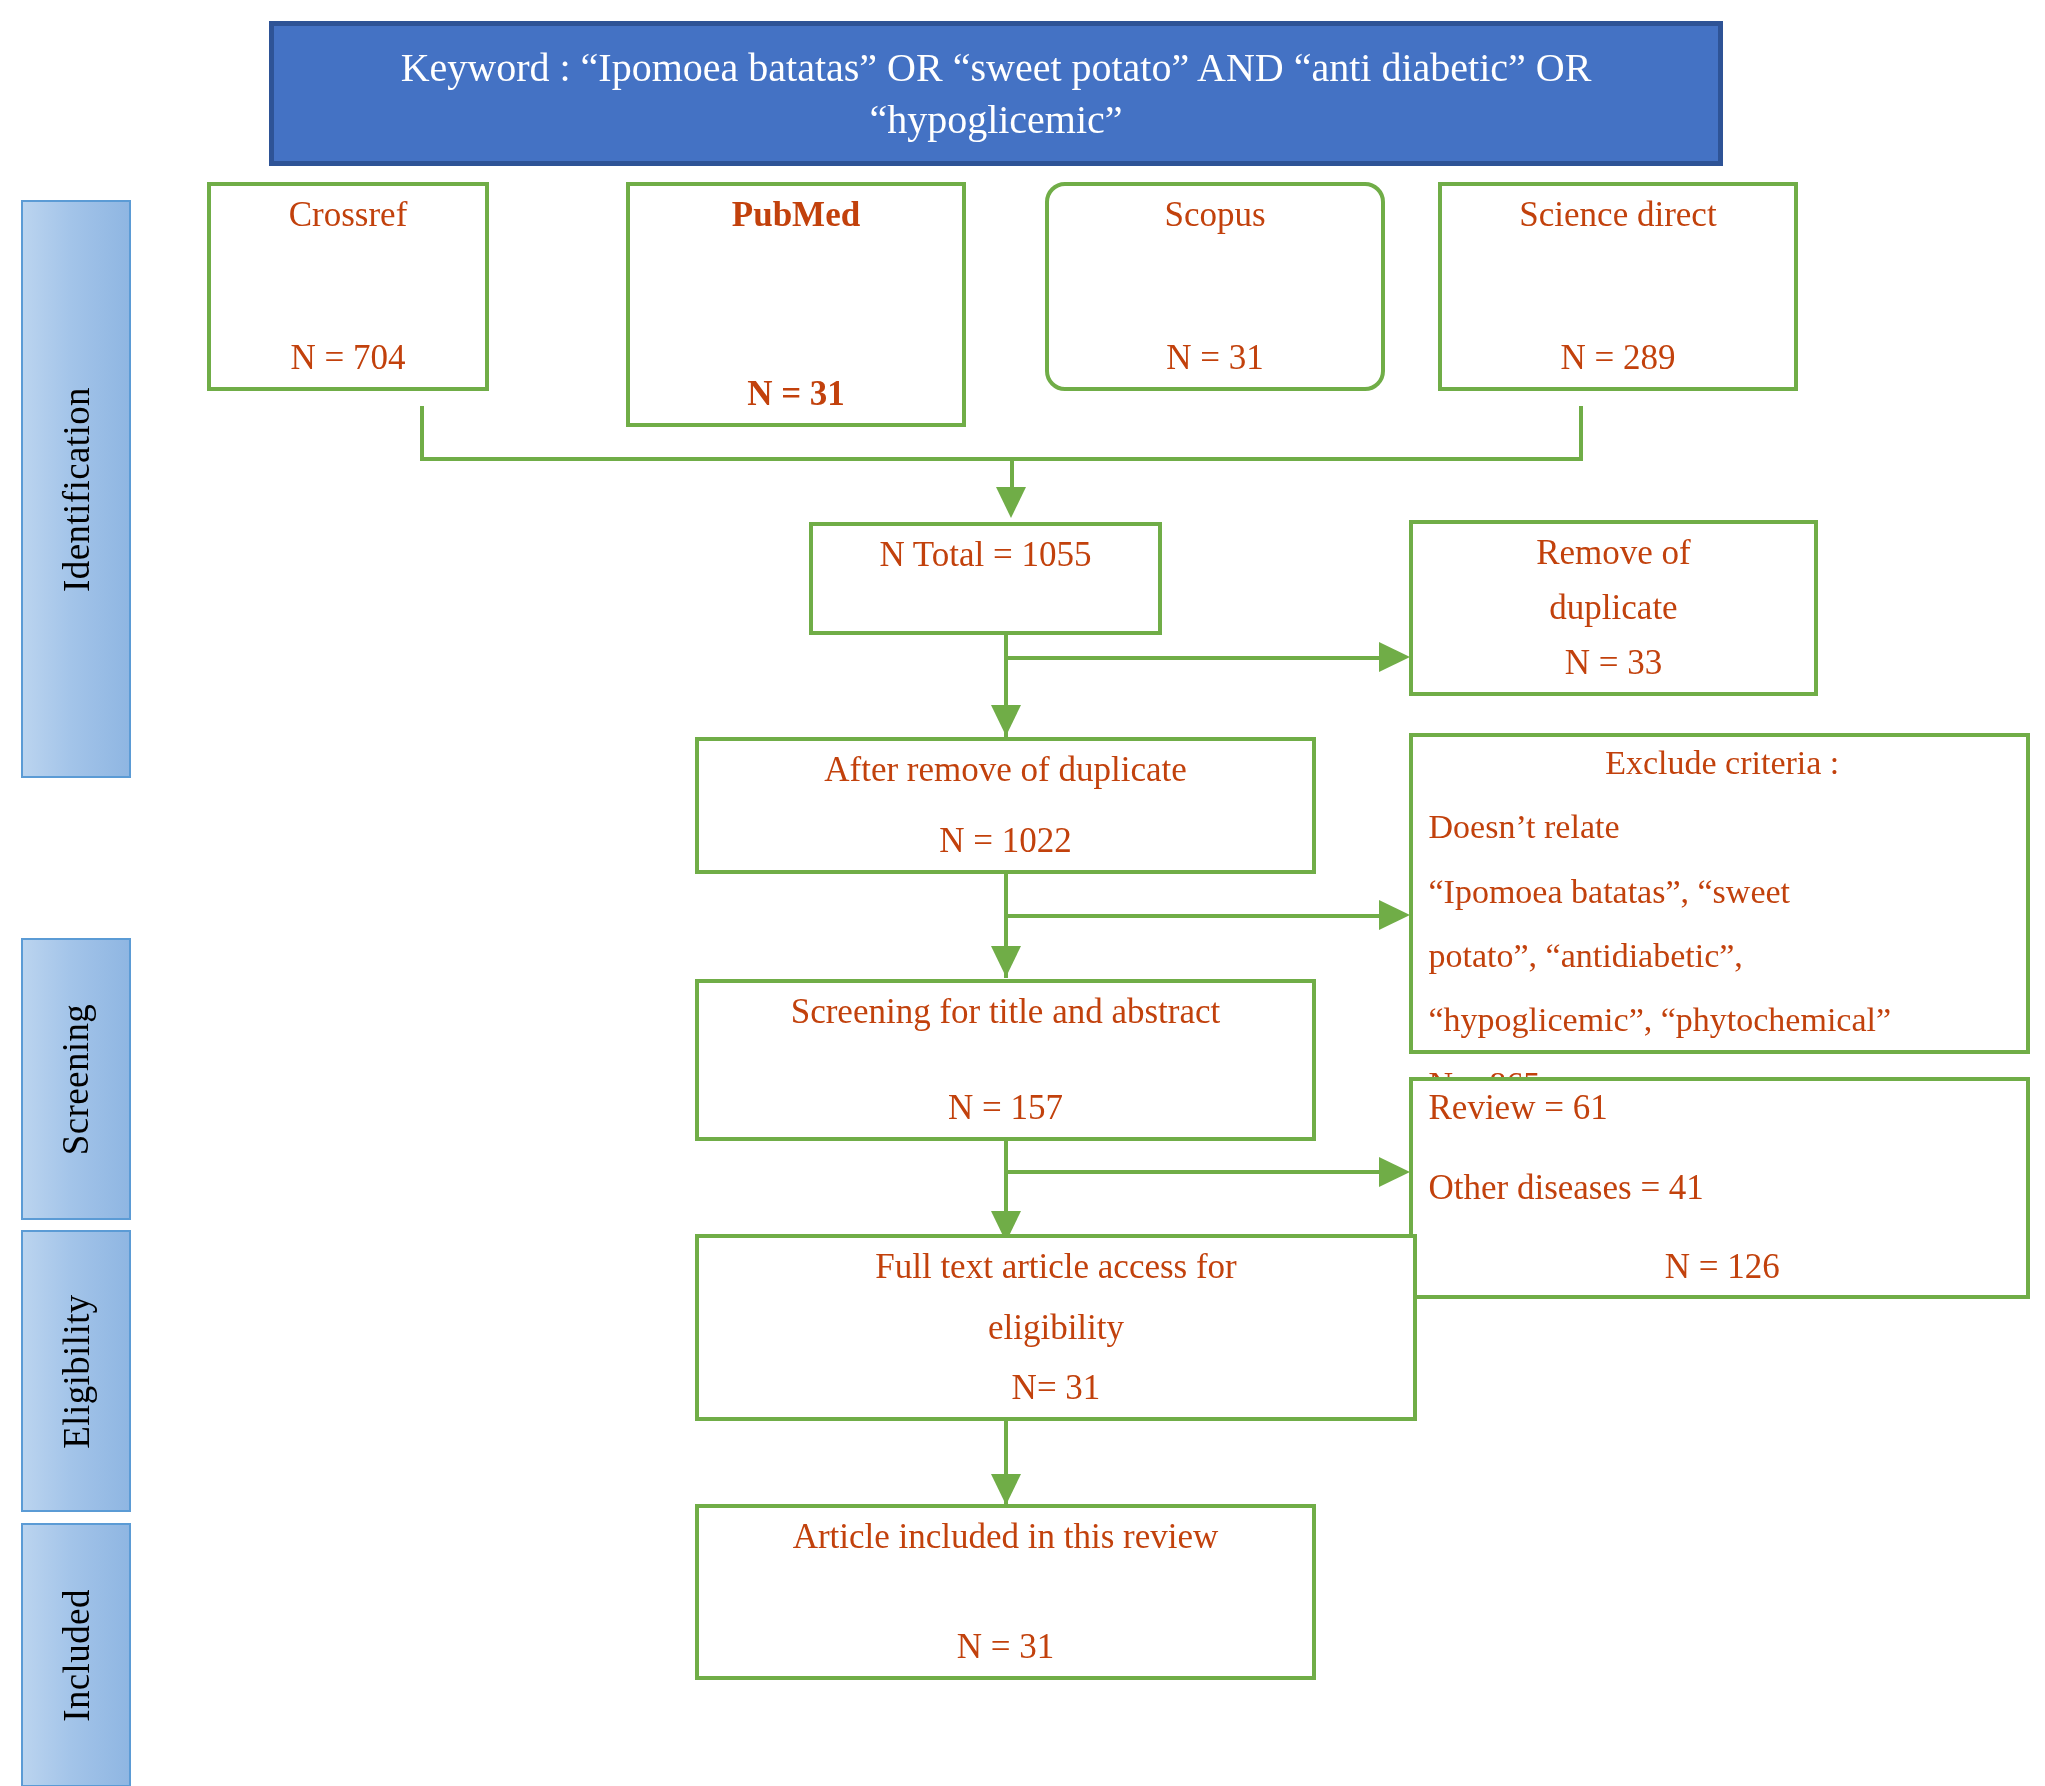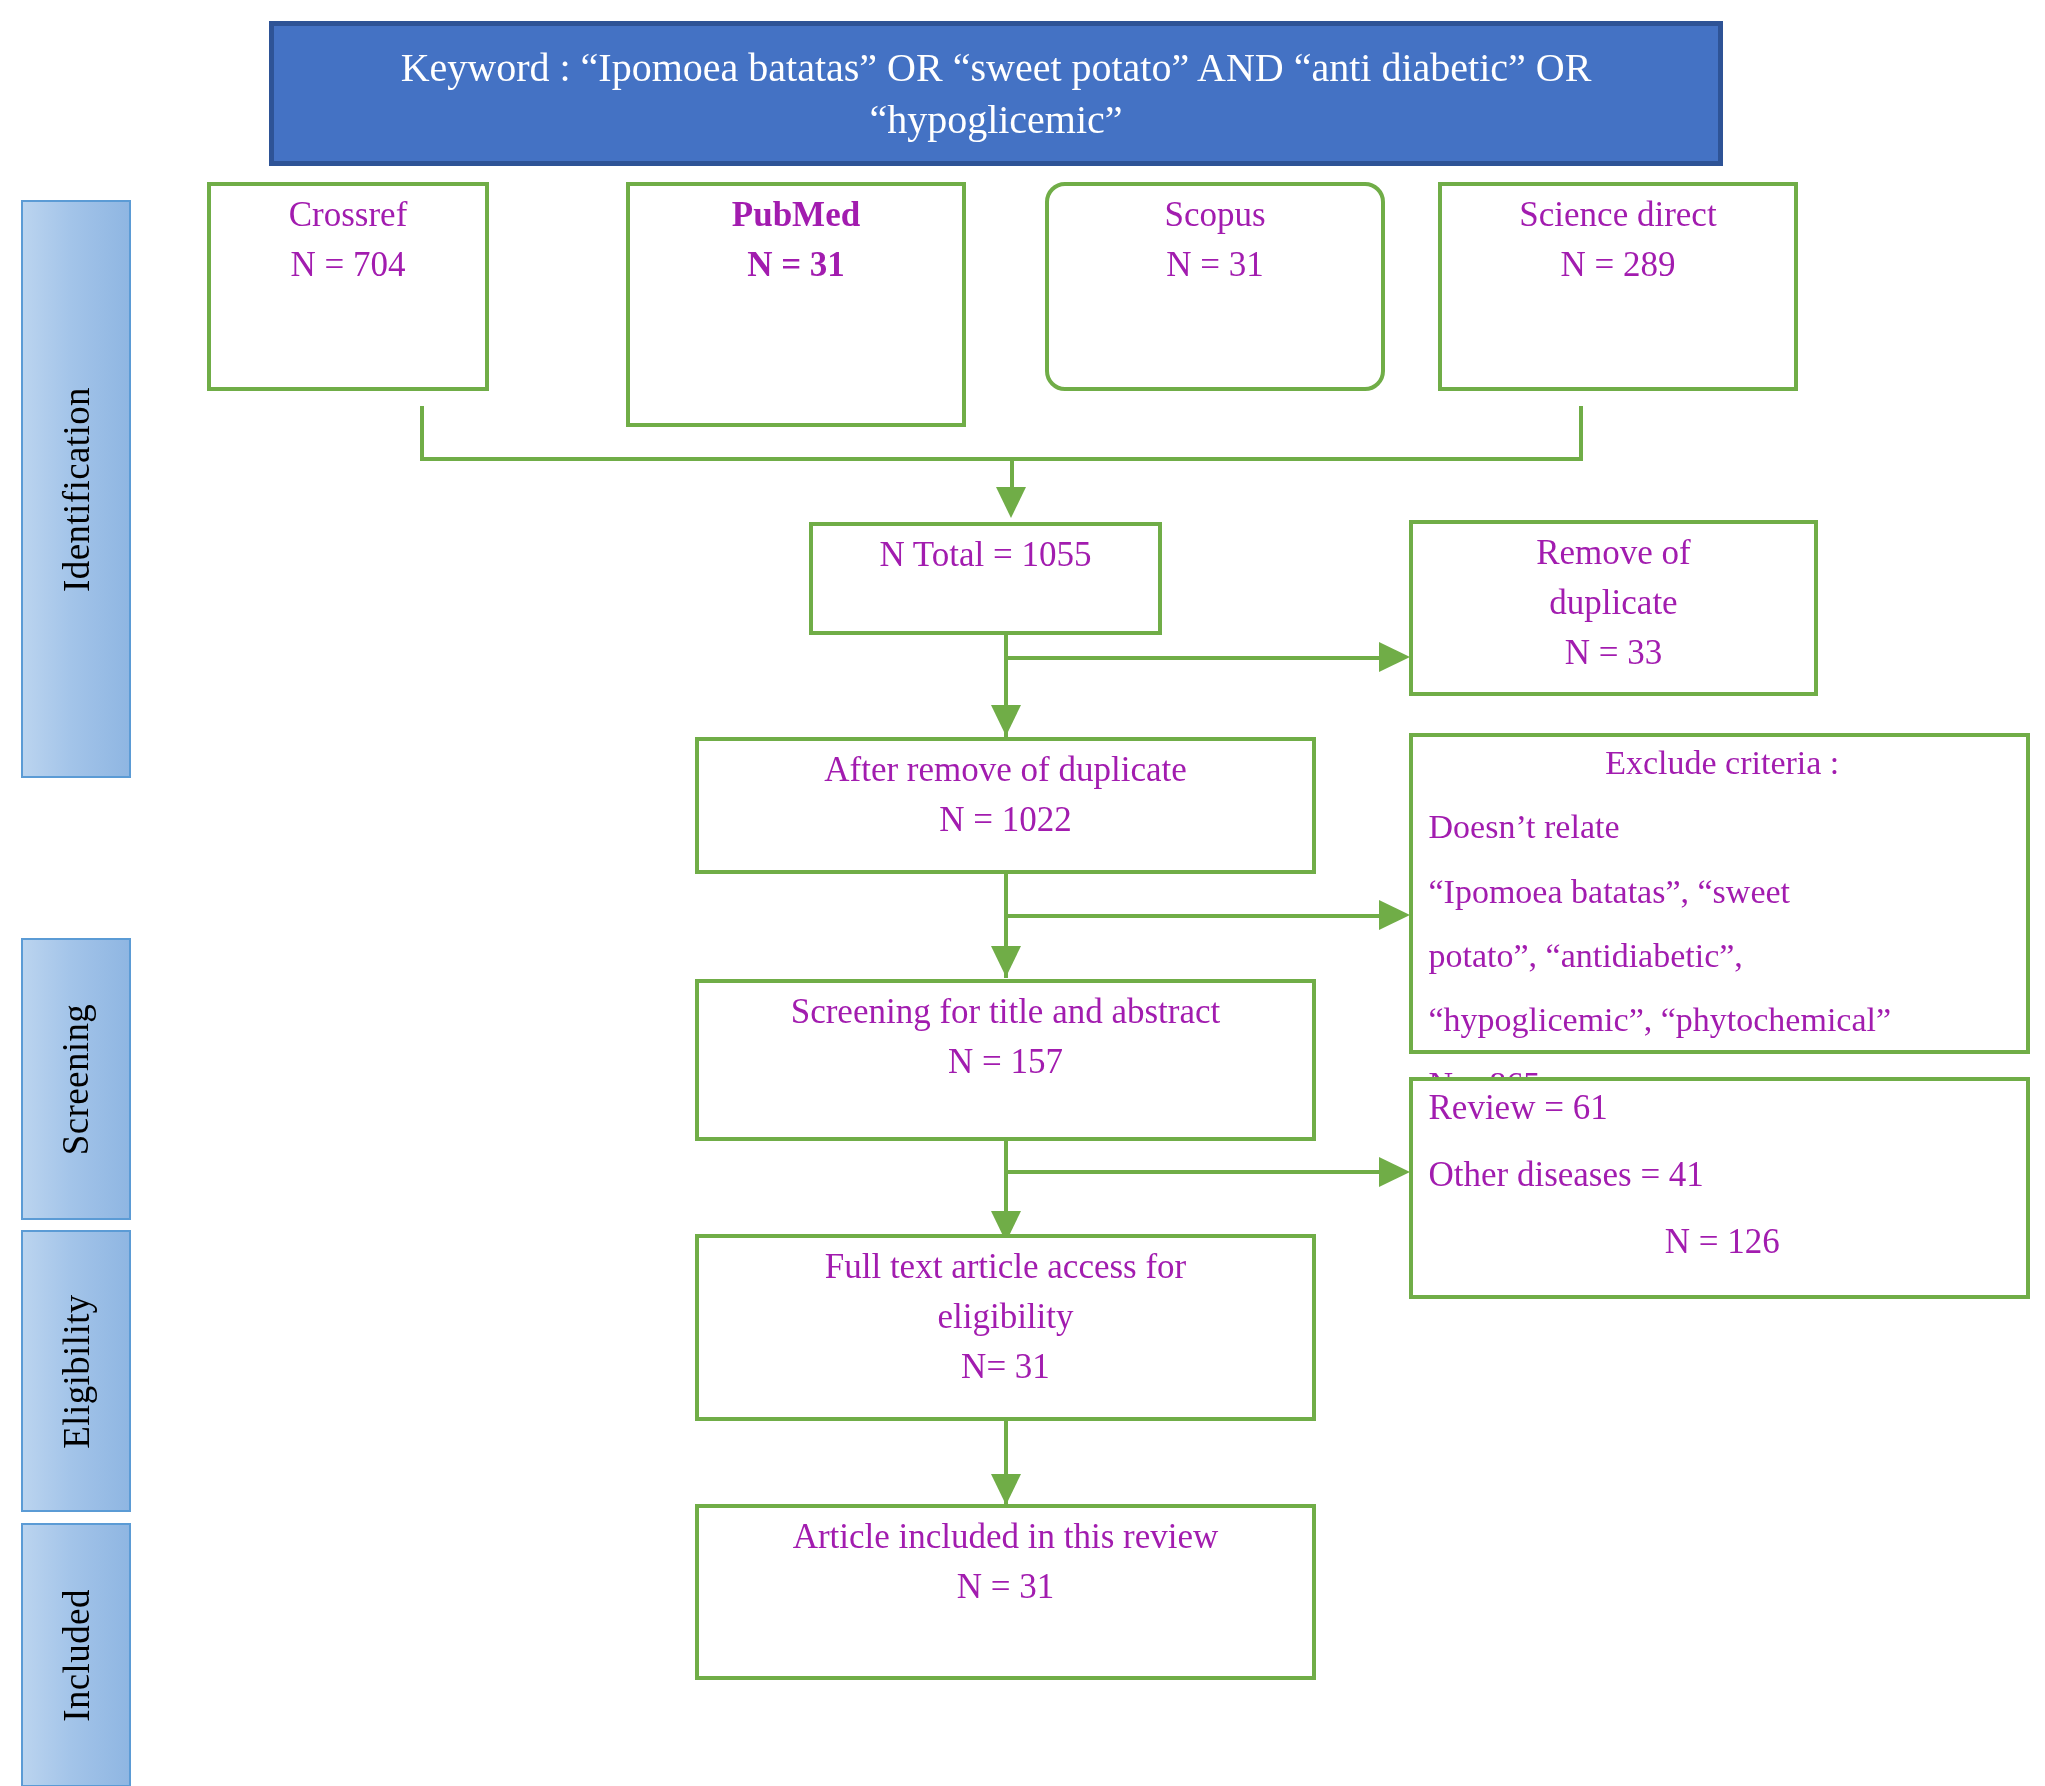--- a/index.html
+++ b/index.html
@@ -58,24 +58,24 @@
   }
 
   
   .fbox {
     position: absolute;
     background: #ffffff;
     border: 4.2px solid #70AD47;
     box-sizing: border-box;
     display: flex;
     flex-direction: column;
-    justify-content: flex-start;
+    justify-content: space-between;
     font-size: 35px;
     line-height: 1.42;
-    color: #a21caf;
+    color: #c2410c;
     text-align: center;
     padding: 4.2px 10px;
     box-sizing: border-box;
   }
   .fbox .ln { display: block; }
   .fbox.left-align { text-align: left; padding-left: 15.5px; gap: 20px; }
   .fbox.left-align .ctr { text-align: center; }
   .fbox.left-align .ind { text-align: center; }
 
   
@@ -211,21 +211,21 @@
     <span class="ln">Review = 61</span>
     <span class="ln">Other diseases = 41</span>
     <span class="ln ind">N = 126</span>
   </div>
 
   <div class="vline" style="left:1004px; top:1141px; height:102px;"></div>
   <div class="hline" style="left:1004px; top:1170px; width:377px;"></div>
   <div class="arrow-right" style="left:1379px; top:1157px;"></div>
   <div class="arrow-down" style="left:991px; top:1211px;"></div>
 
-  <div class="fbox" style="left:695px; top:1234px; width:621px; height:187px;">
+  <div class="fbox" style="left:695px; top:1234px; width:722px; height:187px;">
     <span class="ln">Full text article access for</span>
     <span class="ln">eligibility</span>
     <span class="ln">N= 31</span>
   </div>
 
   <div class="vline" style="left:1004px; top:1421px; height:120px;"></div>
   <div class="arrow-down" style="left:991px; top:1474px;"></div>
 
   <div class="fbox" style="left:695px; top:1504px; width:621px; height:176px;">
     <span class="ln">Article included in this review</span>

